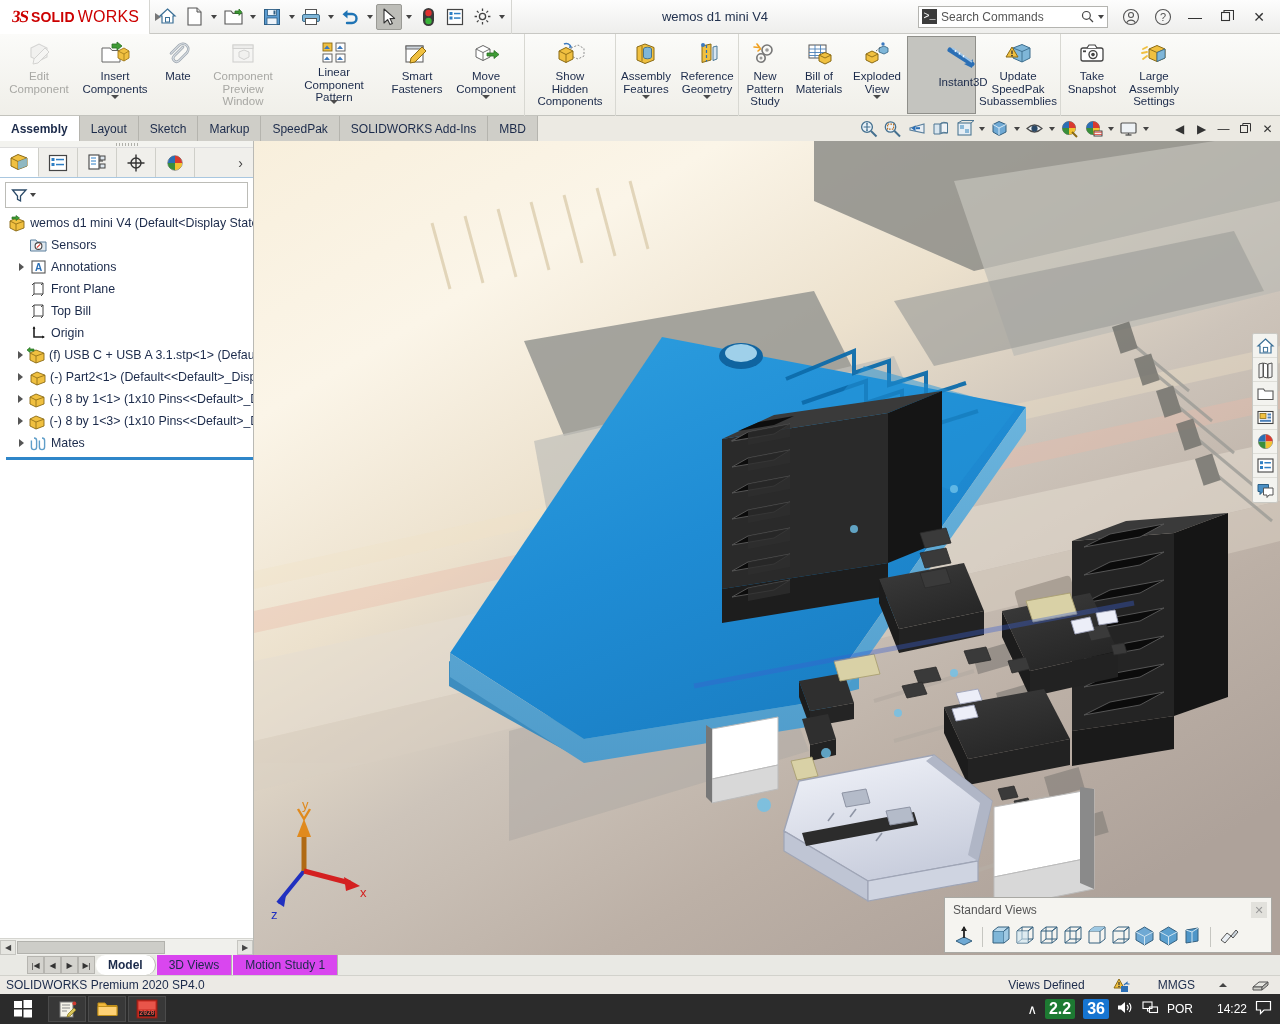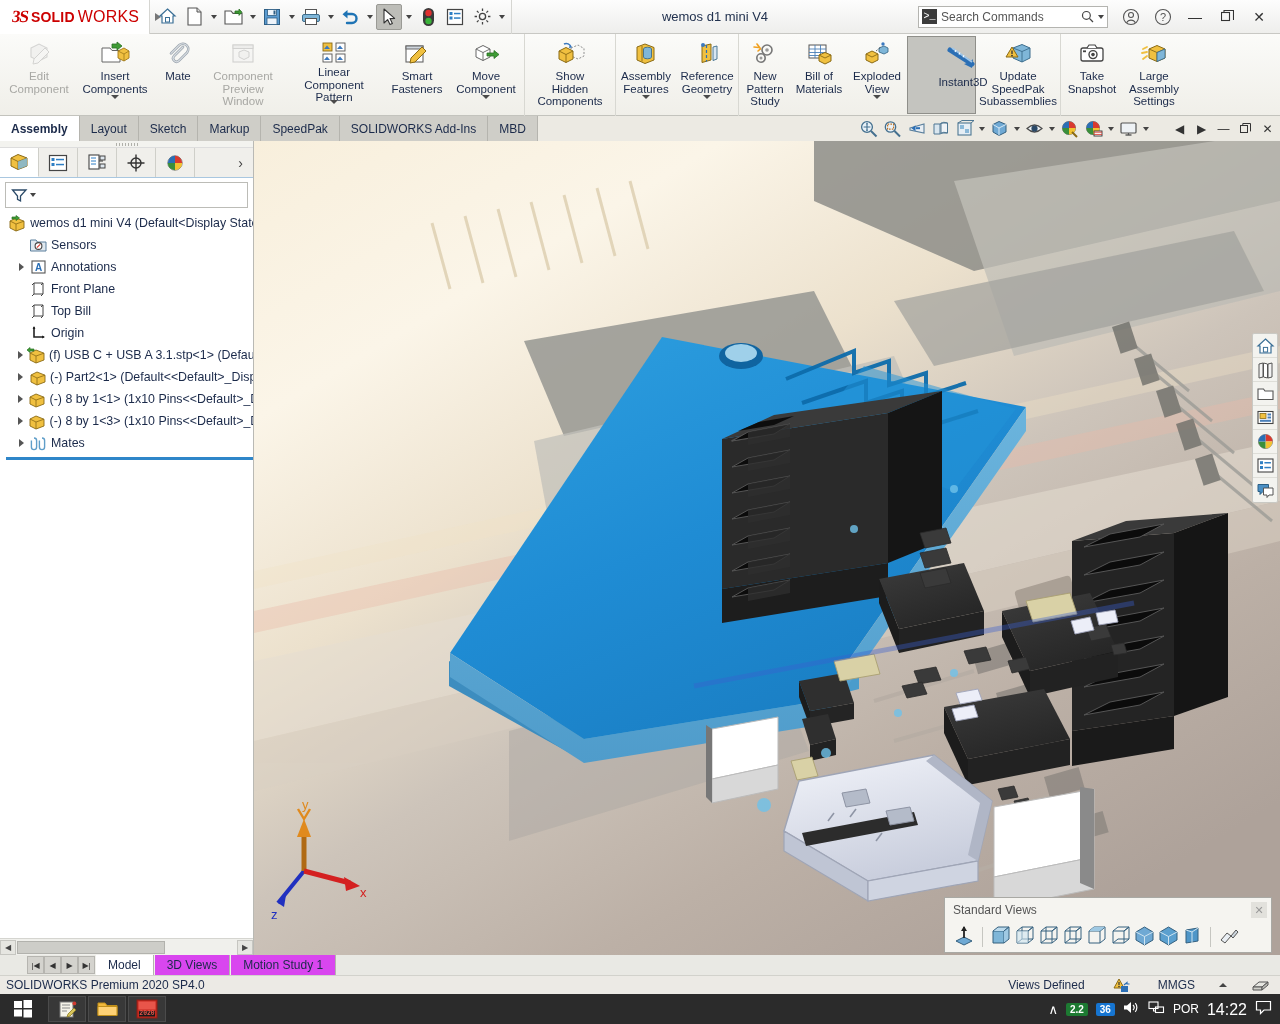--- a/index.html
+++ b/index.html
@@ -166,43 +166,43 @@
   
   .docbar {
     position:absolute; top:955px; left:0; width:1280px; height:20px;
     background:#e9e9e4; display:flex; align-items:stretch; font-size:12px;
   }
   .nav-arrows { display:flex; align-items:center; margin-left:27px; }
   .nav-a { width:17px;height:18px;background:#d4d3ce;border:1px solid #b6b5b0;
            display:flex;align-items:center;justify-content:center;font-size:8px;color:#333; }
   .dtab { padding:0 12px; display:flex; align-items:center; background:#d946ef;
           border-right:1px solid #b5b4ae; border-left:1px solid #f0f0eb; }
-  .dtab.active { background:#fff; font-weight:normal; }
+  .dtab.active { background:#fff; font-weight:bold;border-radius:10px; }
   .statusbar {
     position:absolute; top:975px; left:0; width:1280px; height:19px;
     background:#eceae5; border-top:1px solid #d2d2cc;
     display:flex; align-items:center; font-size:12px; color:#1b2a4a;
   }
   .sb-left { padding-left:6px; }
   .sb-right { margin-left:auto; display:flex; align-items:center; gap:0; }
   .sb-item { padding:0 14px; display:flex; align-items:center; }
   .sb-caret { width:0;height:0;border-left:4px solid transparent;border-right:4px solid transparent;
               border-bottom:4px solid #444; }
 
   
   .taskbar {
     position:absolute; top:994px; left:0; width:1280px; height:30px;
     background:#2b2b2b; display:flex; align-items:center; color:#fff; font-size:12px;
   }
   .tb-start { width:46px;height:30px;display:flex;align-items:center;justify-content:center; }
   .tb-app { width:38px;height:26px;margin-left:2px;display:flex;align-items:center;
             justify-content:center;border:1px solid #4b4b4b;background:#383838; }
   .tb-right { margin-left:auto; display:flex; align-items:center; gap:8px; padding-right:8px; }
-  .tb-badge { font-size:10px; padding:1px 4px; border-radius:2px; color:#fff; font-weight:bold; }
-  .tb-clock { display:flex; flex-direction:column; align-items:center; line-height:13px; font-size:16px; }
+  .tb-badge { font-size:16px; padding:1px 4px; border-radius:2px; color:#fff; font-weight:bold; }
+  .tb-clock { display:flex; flex-direction:column; align-items:center; line-height:13px; font-size:12px;margin-left:16px; }
 </style>
 </head>
 <body>
 
 <div id="app">
 
   <div class="titlebar">
     <div class="sw-logo-box">
       <div class="sw-logo">
         <span class="sw-ds">3S</span>

